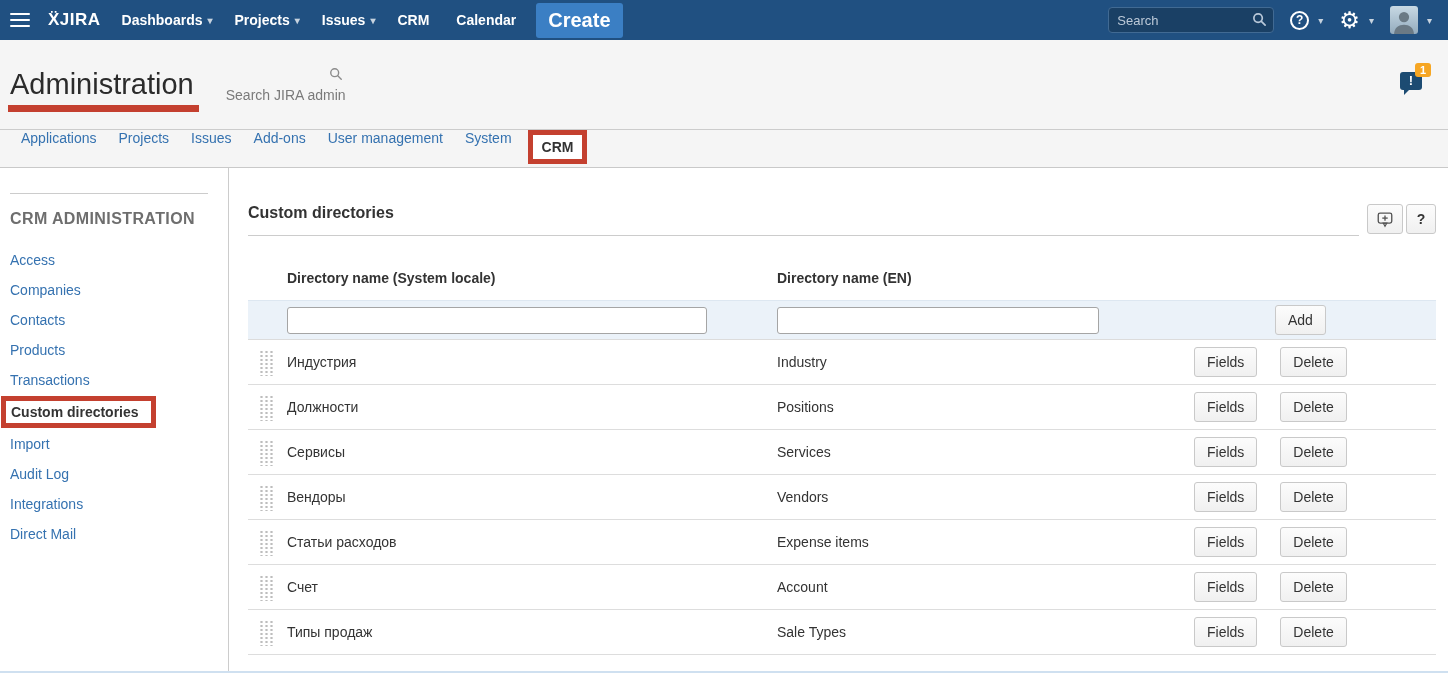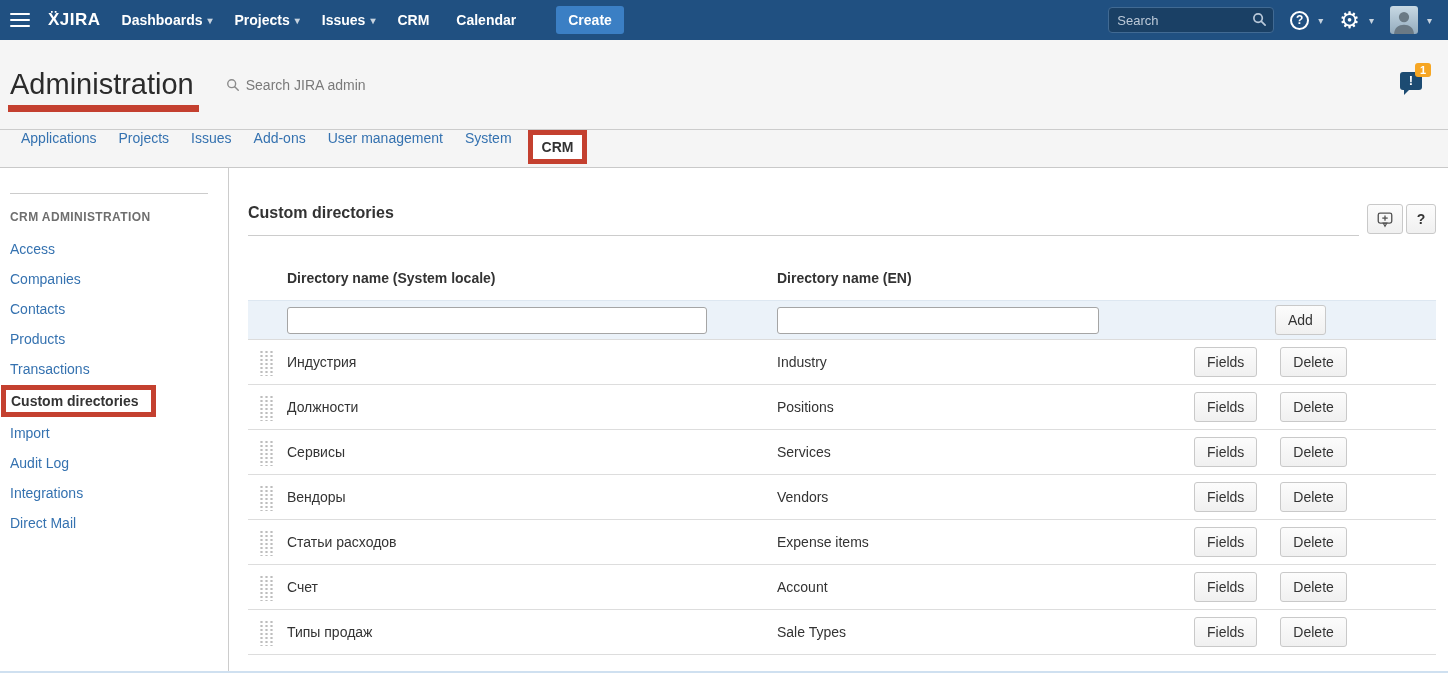--- a/index.html
+++ b/index.html
@@ -15,22 +15,22 @@
     height: 40px; background: #205081; display: flex; align-items: center;
     color: #fff;
   }
   .hamburger { width: 20px; margin-left: 10px; cursor: pointer; display: flex; flex-direction: column; gap: 4px; }
   .hamburger span { display: block; height: 2px; background: #fff; border-radius: 1px; }
   .logo { margin-left: 18px; margin-right: 10px; font-weight: bold; font-size: 17px; letter-spacing: .5px; cursor: pointer; }
   .nav-items { display: flex; align-items: center; }
   .nav-item { color: #fff; font-weight: bold; padding: 0 11px; display: flex; align-items: center; }
   .caret { font-size: 10px; margin-left: 5px; opacity: .75; }
   .create-btn {
-    margin-left: 24px; background: #3b7fc4; color: #fff; border: none;
-    font-family: inherit; font-size: 14px; font-weight: bold;
+    margin-left: 4px; background: #3b7fc4; color: #fff; border: none;
+    font-family: inherit; font-size: 20px; font-weight: bold;
     padding: 6px 12px; border-radius: 3px; cursor: pointer;
   }
   .nav-right { margin-left: auto; display: flex; align-items: center; gap: 16px; padding-right: 16px; }
   .nav-search-wrap { position: relative; }
   .nav-search {
     width: 166px; height: 26px; background: #1a4065; border: 1px solid #416a93;
     border-radius: 4px; color: #7dd3fc; padding: 0 28px 0 8px; font-family: inherit; font-size: 13px;
   }
   .nav-search::placeholder { color: #bcc9d8; opacity: 1; }
   .nav-search-icon { position: absolute; right: 7px; top: 5px; cursor: pointer; }
@@ -47,21 +47,21 @@
   }
 
   
   .admin-header {
     height: 90px; background: #f5f5f5; border-bottom: 1px solid #cccccc;
     display: flex; align-items: center; padding-left: 10px; position: relative;
   }
   .title-block { position: relative; display: inline-block; }
   .page-title { font-size: 29px; font-weight: normal; color: #2b2b2b; }
   .red-underline { position: absolute; left: -2px; right: -5px; bottom: -11px; height: 7px; background: #c4402f; }
-  .admin-search { display: flex; align-items: center; margin-left: 32px; gap: 6px; }
+  .admin-search { display: flex; align-items: center; margin-left: 32px; gap: 6px; flex-direction: column; }
   .admin-search input {
     border: none; background: transparent; font-family: inherit; font-size: 14px;
     color: #555; width: 220px; outline: none;
   }
   .admin-search input::placeholder { color: #7a7a7a; opacity: 1; }
   .notif { position: absolute; right: 26px; top: 32px; cursor: pointer; }
   .notif .bubble {
     width: 22px; height: 18px; background: #1c4b72; border-radius: 3px;
     color: #fff; font-weight: bold; font-size: 13px; text-align: center; line-height: 18px;
     position: relative;
@@ -83,21 +83,21 @@
   }
   .tab-links { display: flex; align-items: center; }
   .tab-link { color: #3572b0; padding: 0 11px; }
   .tab-active-box { border: 5px solid #c4402f; background: #fff; margin-left: 5px; display: inline-block; }
   .tab-active { display: inline-block; color: #333; font-weight: bold; padding: 4px 9px; }
 
   
   .content { display: flex; height: 505px; background: #fff; }
   .sidebar { width: 229px; border-right: 1px solid #ccc; flex-shrink: 0; }
   .sidebar-divider { border: none; border-top: 1px solid #ccc; margin: 25px 20px 0 10px; }
-  .sidebar-heading { margin: 16px 0 10px 10px; font-size: 12px; font-weight: bold; color: #6e6e6e; letter-spacing: .4px; }
+  .sidebar-heading { margin: 16px 0 17px 10px; font-size: 16px; font-weight: bold; color: #6e6e6e; letter-spacing: .4px; }
   .side-item { display: block; color: #3572b0; margin-left: 10px; line-height: 30px; }
   .side-item-active-box { display: inline-block; border: 5px solid #c4402f; background: #fff; margin: 1px 0 1px 1px; }
   .side-item-active { display: inline-block; color: #333; font-weight: bold; padding: 3px 12px 3px 5px; }
 
   .main { flex: 1; padding: 0 12px 0 19px; }
   .main-header { display: flex; align-items: center; margin-top: 36px; }
   .title-wrap { flex: 1; border-bottom: 1px solid #ccc; padding-bottom: 13px; margin-right: 8px; }
   .main-title { font-size: 16px; font-weight: bold; color: #333; }
   .header-buttons { display: flex; gap: 3px; margin-bottom: 2px; }
 

